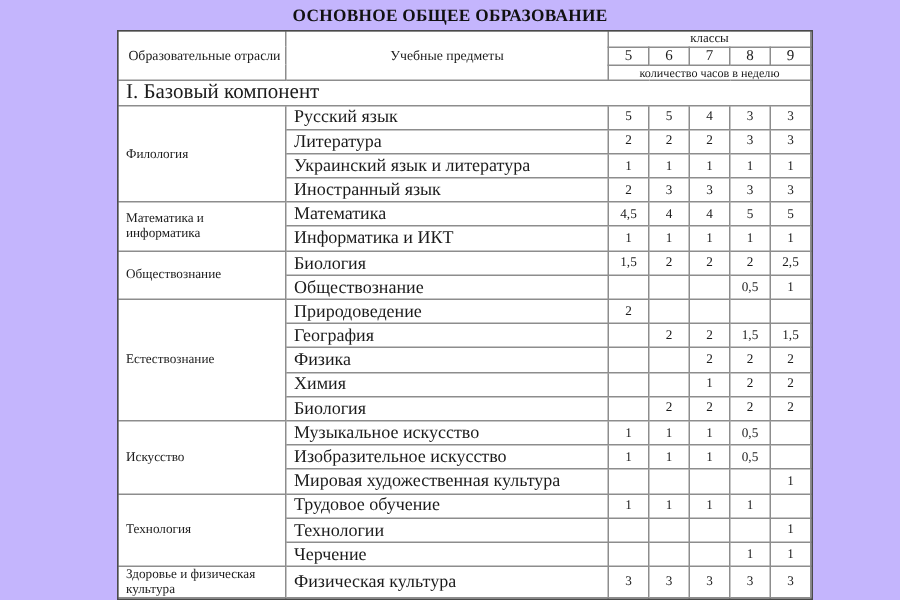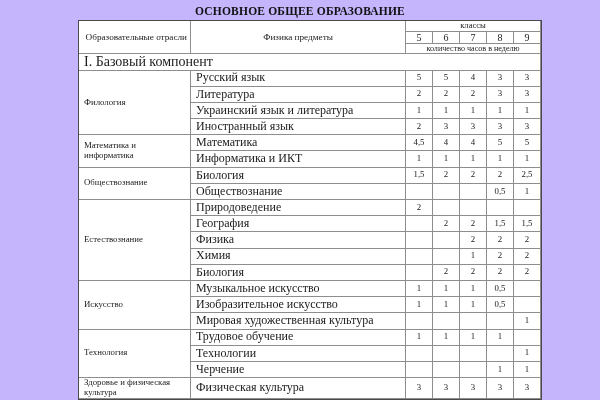--- a/index.html
+++ b/index.html
@@ -129,21 +129,21 @@
         <col class="col-subj">
       <col class="col-grade">
         <col class="col-grade">
         <col class="col-grade">
         <col class="col-grade">
         <col class="col-grade">
     </colgroup>
     <thead>
       <tr>
         <td class="hdr-area" rowspan="3">Образовательные отрасли</td>
-        <td class="hdr-subj" rowspan="3">Физика предметы</td>
+        <td class="hdr-subj" rowspan="3">Учебные предметы</td>
         <td class="hdr-classes" colspan="5">классы</td>
       </tr>
       <tr>
         <td class="hdr-gradenum">5</td>
         <td class="hdr-gradenum">6</td>
         <td class="hdr-gradenum">7</td>
         <td class="hdr-gradenum">8</td>
         <td class="hdr-gradenum">9</td>
       </tr>
       <tr>

